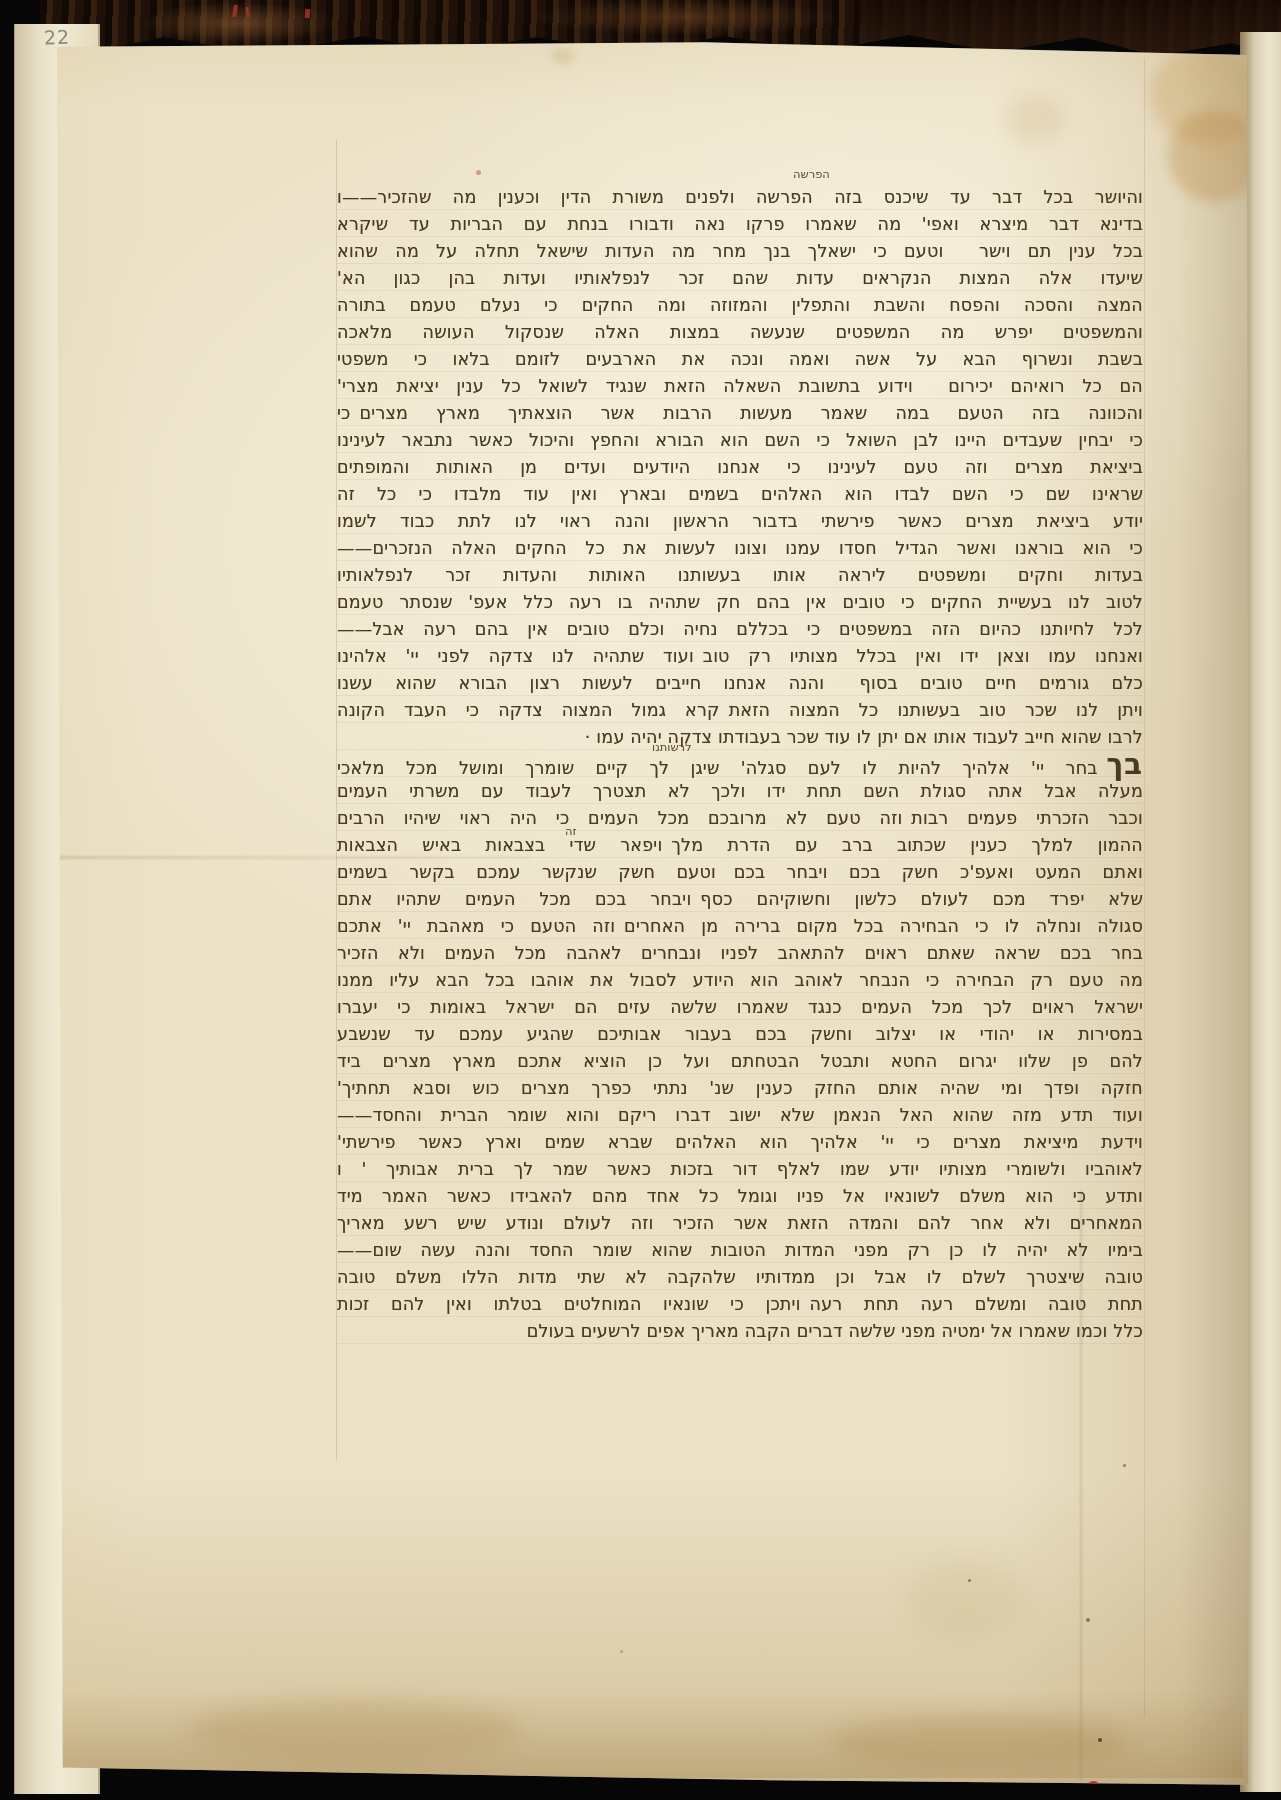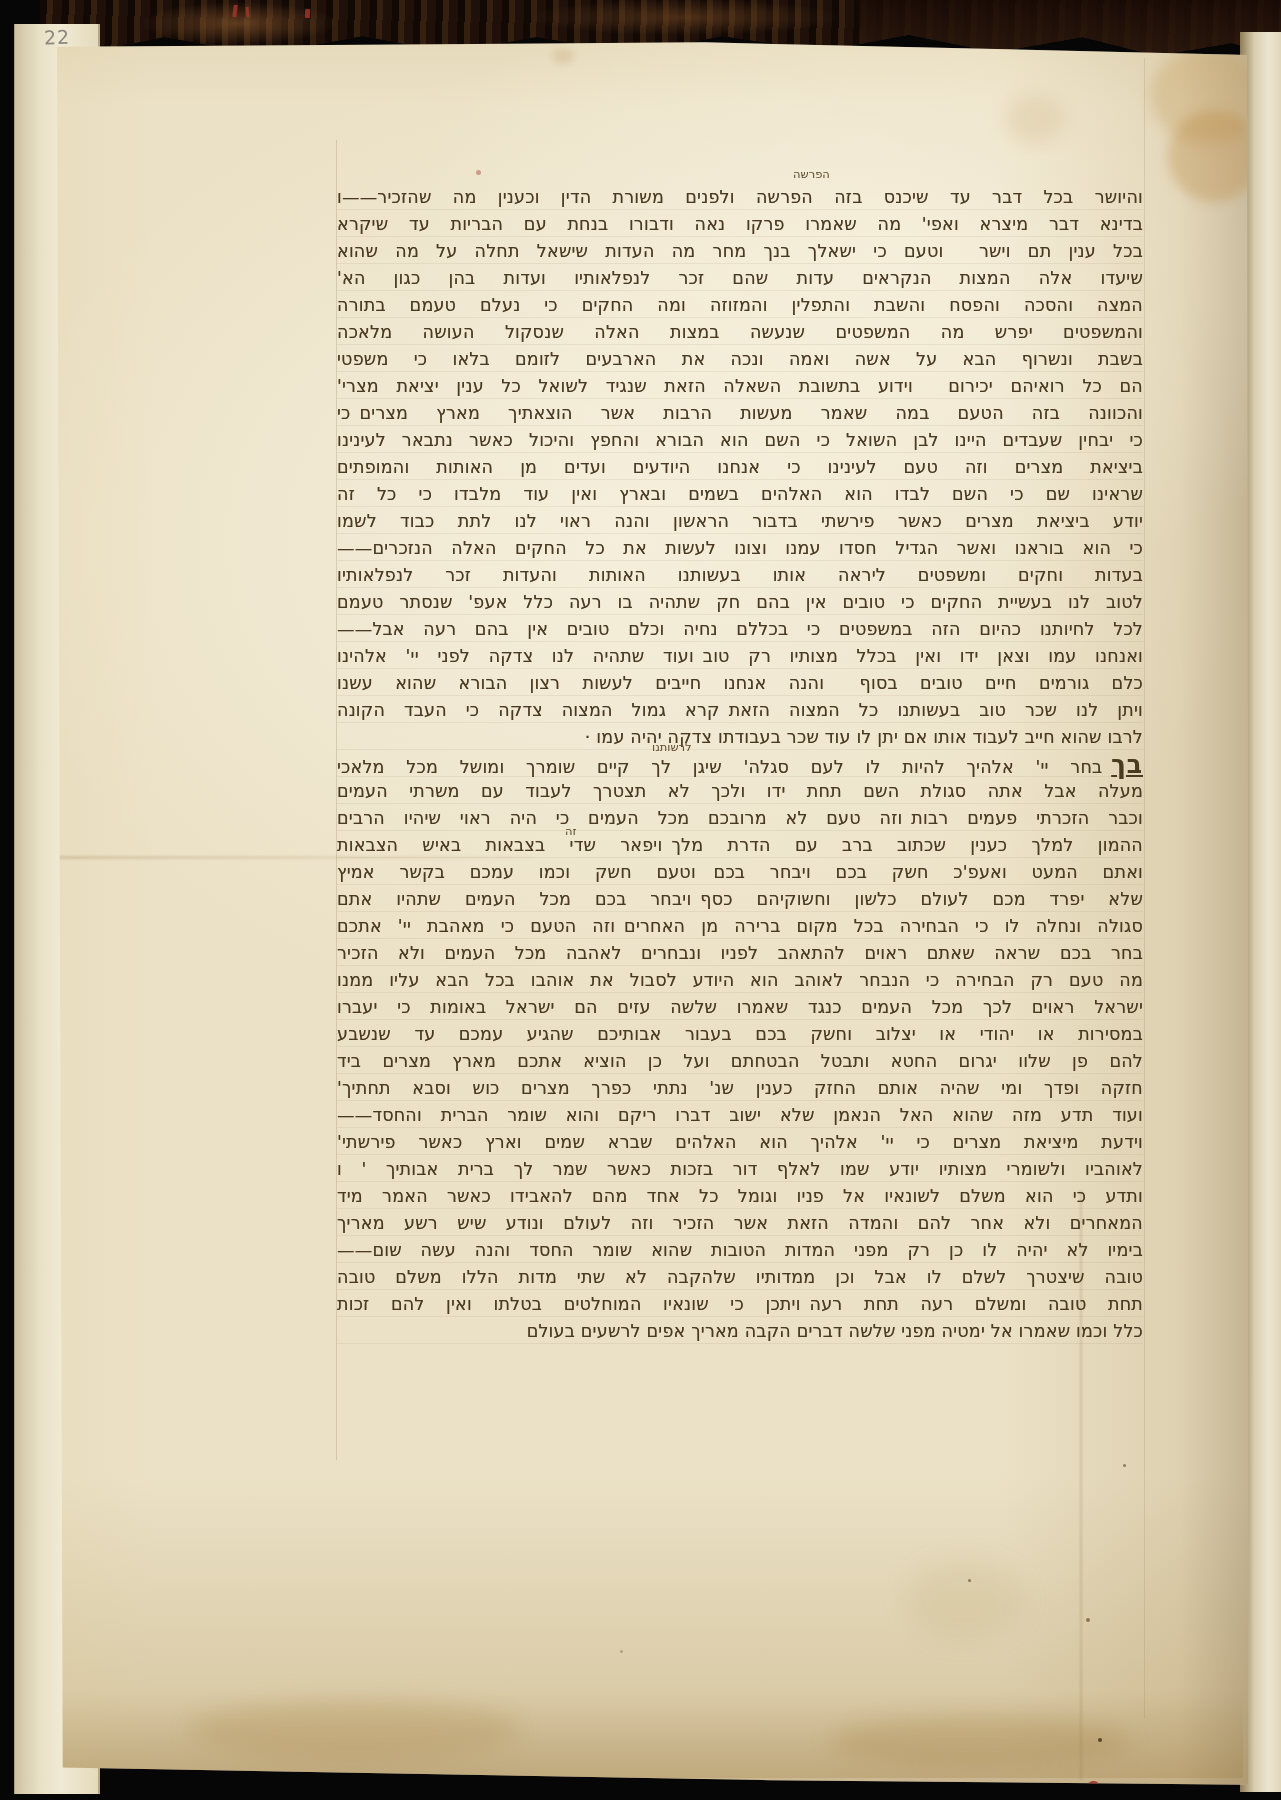--- a/index.html
+++ b/index.html
@@ -97,21 +97,21 @@
   
   .text-block{
     position:absolute;left:337px;top:184px;width:806px;z-index:3;direction:rtl;
     font-size:17.5px;line-height:27px;color:#4a3a22;letter-spacing:.2px;
     background:repeating-linear-gradient(180deg,transparent 0 25px,
       rgba(155,135,95,.13) 25px 26px, transparent 26px 27px);
     text-shadow:0 0 .4px rgba(74,58,34,.55);
   }
   .line{height:27px;white-space:nowrap;text-align:justify;text-align-last:justify;overflow:visible;}
   .line.start{text-align-last:auto;}
-  .lead{font-size:25px;font-weight:700;letter-spacing:1px;text-decoration:underline;}
+  .lead{font-size:29px;font-weight:700;letter-spacing:1px;}
   .gloss{position:absolute;z-index:3;font-size:11.5px;color:#5d4a2c;direction:rtl;white-space:nowrap;}
 </style>
 </head>
 <body>
 
 <div class="photo">
 
   <div class="binding"></div>
   <div class="red-mark rm1"></div>
   <div class="red-mark rm2"></div>
@@ -165,21 +165,21 @@
         <div class="line">לטוב לנו בעשיית החקים כי טובים אין בהם חק שתהיה בו רעה כלל אעפ' שנסתר טעמם</div>
         <div class="line">לכל לחיותנו כהיום הזה במשפטים כי בכללם נחיה וכלם טובים אין בהם רעה אבל——</div>
         <div class="line">ואנחנו עמו וצאן ידו ואין בכלל מצותיו רק טוב ועוד שתהיה לנו צדקה לפני יי' אלהינו</div>
         <div class="line">כלם גורמים חיים טובים בסוף  והנה אנחנו חייבים לעשות רצון הבורא שהוא עשנו</div>
         <div class="line">ויתן לנו שכר טוב בעשותנו כל המצוה הזאת קרא גמול המצוה צדקה כי העבד הקונה</div>
         <div class="line start">לרבו שהוא חייב לעבוד אותו אם יתן לו עוד שכר בעבודתו צדקה יהיה עמו ·</div>
         <div class="line"><span class="lead">בך</span> בחר יי' אלהיך להיות לו לעם סגלה' שיגן לך קיים שומרך ומושל מכל מלאכי</div>
         <div class="line">מעלה אבל אתה סגולת השם תחת ידו ולכך לא תצטרך לעבוד עם משרתי העמים</div>
         <div class="line">וכבר הזכרתי פעמים רבות וזה טעם לא מרובכם מכל העמים כי היה ראוי שיהיו הרבים</div>
         <div class="line">ההמון למלך כענין שכתוב ברב עם הדרת מלך ויפאר שדי בצבאות באיש הצבאות</div>
-        <div class="line">ואתם המעט ואעפ'כ חשק בכם ויבחר בכם וטעם חשק וכמו עמכם בקשר אמיץ</div>
+        <div class="line">ואתם המעט ואעפ'כ חשק בכם ויבחר בכם וטעם חשק שנקשר עמכם בקשר בשמים</div>
         <div class="line">שלא יפרד מכם לעולם כלשון וחשוקיהם כסף ויבחר בכם מכל העמים שתהיו אתם</div>
         <div class="line">סגולה ונחלה לו כי הבחירה בכל מקום ברירה מן האחרים וזה הטעם כי מאהבת יי' אתכם</div>
         <div class="line">בחר בכם שראה שאתם ראוים להתאהב לפניו ונבחרים לאהבה מכל העמים ולא הזכיר</div>
         <div class="line">מה טעם רק הבחירה כי הנבחר לאוהב הוא היודע לסבול את אוהבו בכל הבא עליו ממנו</div>
         <div class="line">ישראל ראוים לכך מכל העמים כנגד שאמרו שלשה עזים הם ישראל באומות כי יעברו</div>
         <div class="line">במסירות או יהודי או יצלוב וחשק בכם בעבור אבותיכם שהגיע עמכם עד שנשבע</div>
         <div class="line">להם פן שלוו יגרום החטא ותבטל הבטחתם ועל כן הוציא אתכם מארץ מצרים ביד</div>
         <div class="line">חזקה ופדך ומי שהיה אותם החזק כענין שנ' נתתי כפרך מצרים כוש וסבא תחתיך'</div>
         <div class="line">ועוד תדע מזה שהוא האל הנאמן שלא ישוב דברו ריקם והוא שומר הברית והחסד——</div>
         <div class="line">וידעת מיציאת מצרים כי יי' אלהיך הוא האלהים שברא שמים וארץ כאשר פירשתי'</div>

